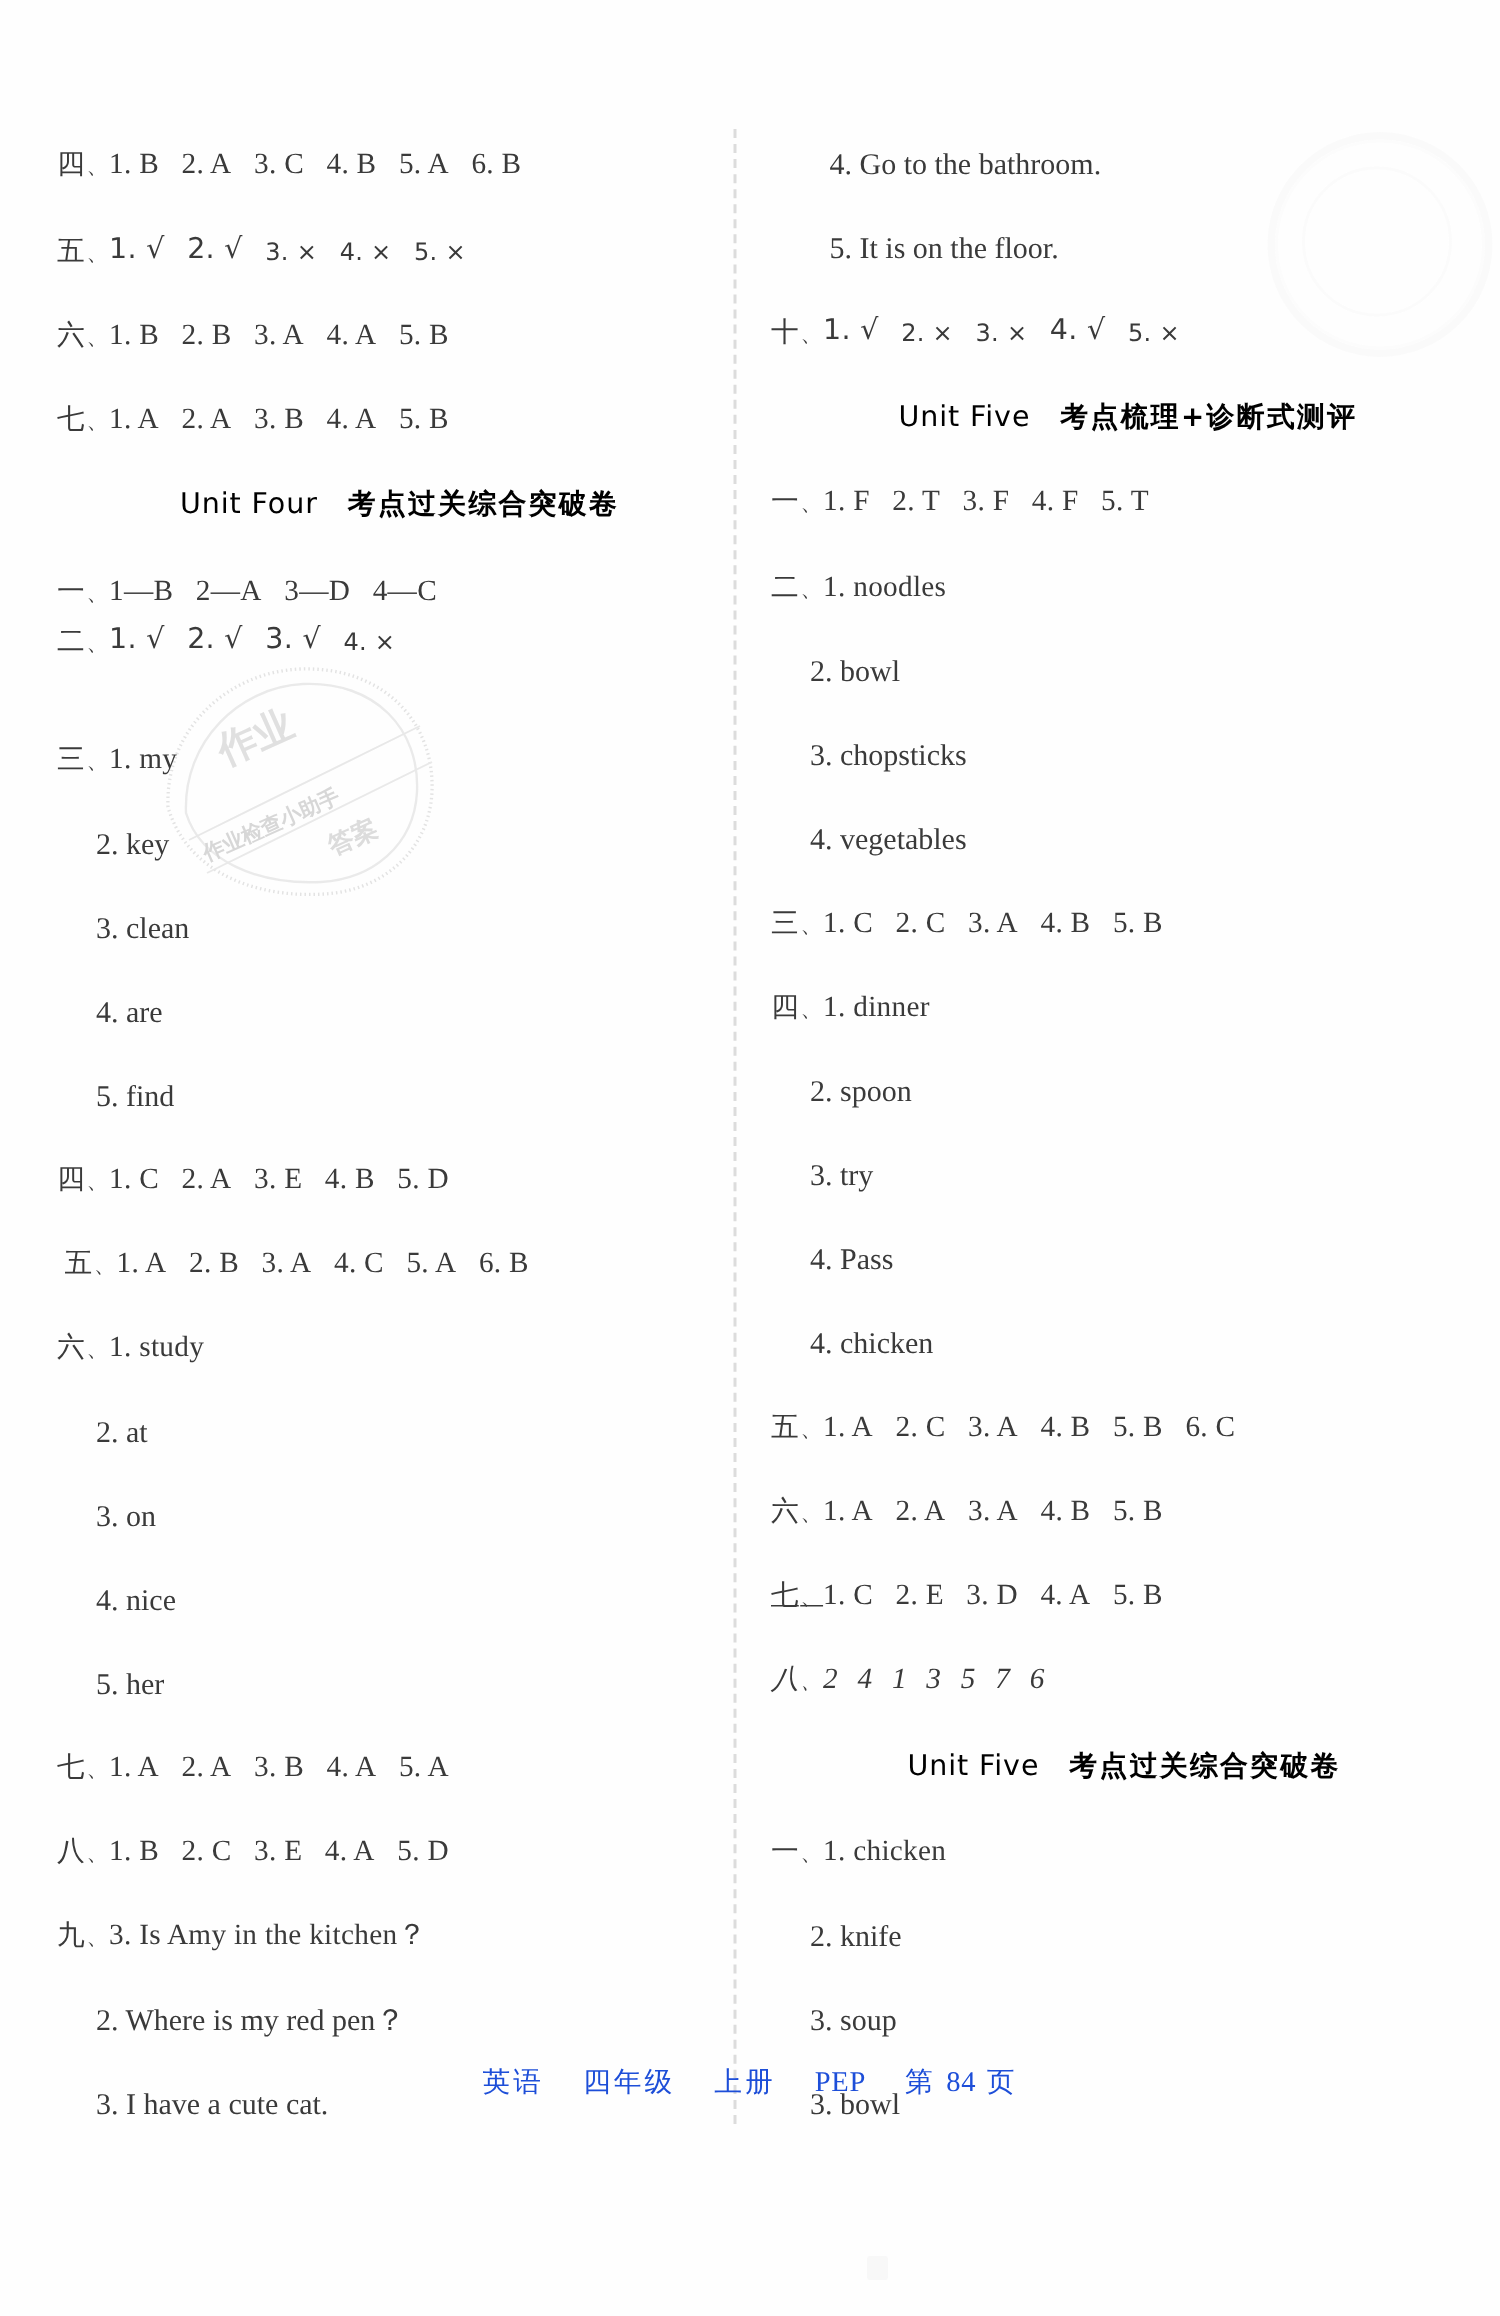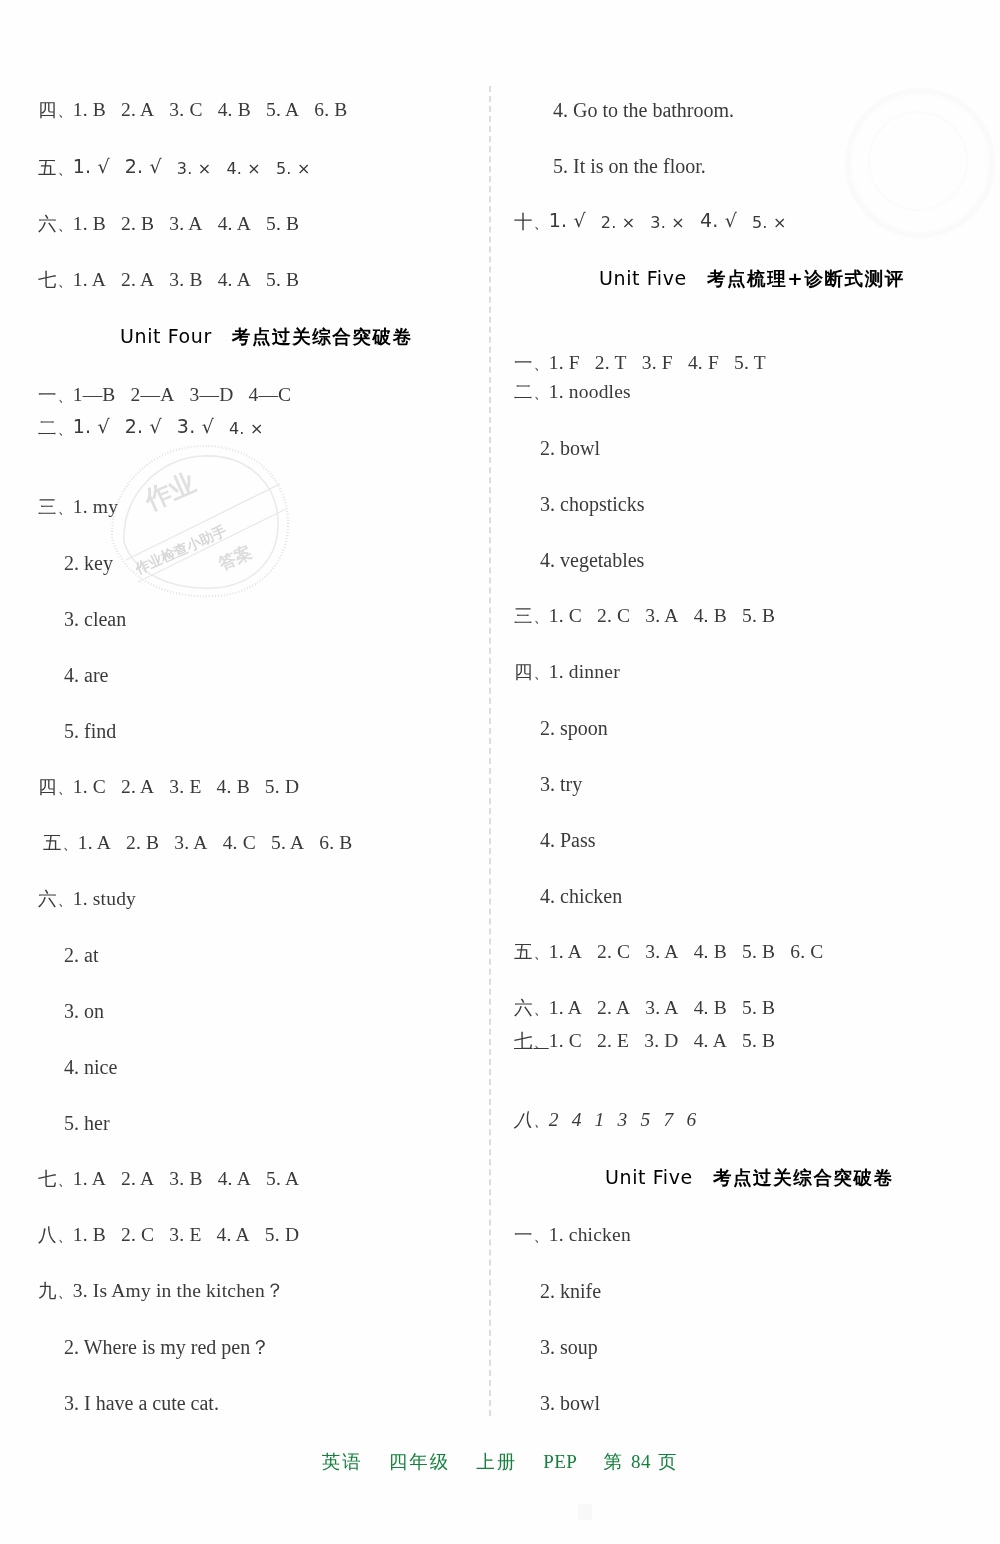--- a/index.html
+++ b/index.html
@@ -137,24 +137,24 @@
     font-weight: bold;
     letter-spacing: 1.6px;
     margin-left: 20px;
   }
 
   
   .footer {
     position: absolute;
     left: 0;
     right: 0;
-    top: 1449px;
+    top: 1375px;
     text-align: center;
     font-size: 19px;
-    color: #15803d;
+    color: #1d4ed8;
     white-space: nowrap;
   }
   .footer span { display: inline-block; }
   .footer .cnf {
     font-family: "DejaVu Sans", "Liberation Sans", sans-serif;
     letter-spacing: 2px;
     font-size: 18.5px;
   }
   .footer .gap { width: 26px; }
   .footer .pep {
@@ -272,21 +272,21 @@
     <div class="subrow" style="left:64px; top:156px;">5. It is on the floor.</div>
 
     <div class="row" style="left:25px; top:212px;">
       <span class="cn-num">十</span><span class="dun">、</span><span class="ans mark-check">1. √</span><span class="ans mark-cross">2. ×</span><span class="ans mark-cross">3. ×</span><span class="ans mark-check">4. √</span><span class="ans mark-cross">5. ×</span>
     </div>
 
     <div class="unit-head" style="left:110px; top:269px;">
       <span class="en">Unit Five</span><span class="cn">考点梳理+诊断式测评</span>
     </div>
 
-    <div class="row" style="left:25px; top:325px;margin-top:28px;">
+    <div class="row" style="left:25px; top:325px;">
       <span class="cn-num">一</span><span class="dun">、</span><span class="ans">1. F</span><span class="ans">2. T</span><span class="ans">3. F</span><span class="ans">4. F</span><span class="ans">5. T</span>
     </div>
 
     <div class="row" style="left:25px; top:382px;">
       <span class="cn-num">二</span><span class="dun">、</span><span class="ans">1. noodles</span>
     </div>
     <div class="subrow" style="left:51px; top:438px;">2. bowl</div>
     <div class="subrow" style="left:51px; top:494px;">3. chopsticks</div>
     <div class="subrow" style="left:51px; top:550px;">4. vegetables</div>
 
@@ -303,21 +303,21 @@
     <div class="subrow" style="left:51px; top:886px;">4. chicken</div>
 
     <div class="row" style="left:25px; top:942px;">
       <span class="cn-num">五</span><span class="dun">、</span><span class="ans">1. A</span><span class="ans">2. C</span><span class="ans">3. A</span><span class="ans">4. B</span><span class="ans">5. B</span><span class="ans">6. C</span>
     </div>
 
     <div class="row" style="left:25px; top:998px;">
       <span class="cn-num">六</span><span class="dun">、</span><span class="ans">1. A</span><span class="ans">2. A</span><span class="ans">3. A</span><span class="ans">4. B</span><span class="ans">5. B</span>
     </div>
 
-    <div class="row" style="left:25px; top:1031px;text-decoration:underline;">
+    <div class="row" style="left:25px; top:1054px;text-decoration:underline;">
       <span class="cn-num">七</span><span class="dun">、</span><span class="ans">1. C</span><span class="ans">2. E</span><span class="ans">3. D</span><span class="ans">4. A</span><span class="ans">5. B</span>
     </div>
 
     <div class="row" style="left:25px; top:1110px;font-style:italic;">
       <span class="cn-num">八</span><span class="dun">、</span><span class="ans" style="margin-right:13px;">2</span><span class="ans" style="margin-right:13px;">4</span><span class="ans" style="margin-right:13px;">1</span><span class="ans" style="margin-right:13px;">3</span><span class="ans" style="margin-right:13px;">5</span><span class="ans" style="margin-right:13px;">7</span><span class="ans">6</span>
     </div>
 
     <div class="unit-head" style="left:116px; top:1168px;">
       <span class="en">Unit Five</span><span class="cn">考点过关综合突破卷</span>
     </div>

